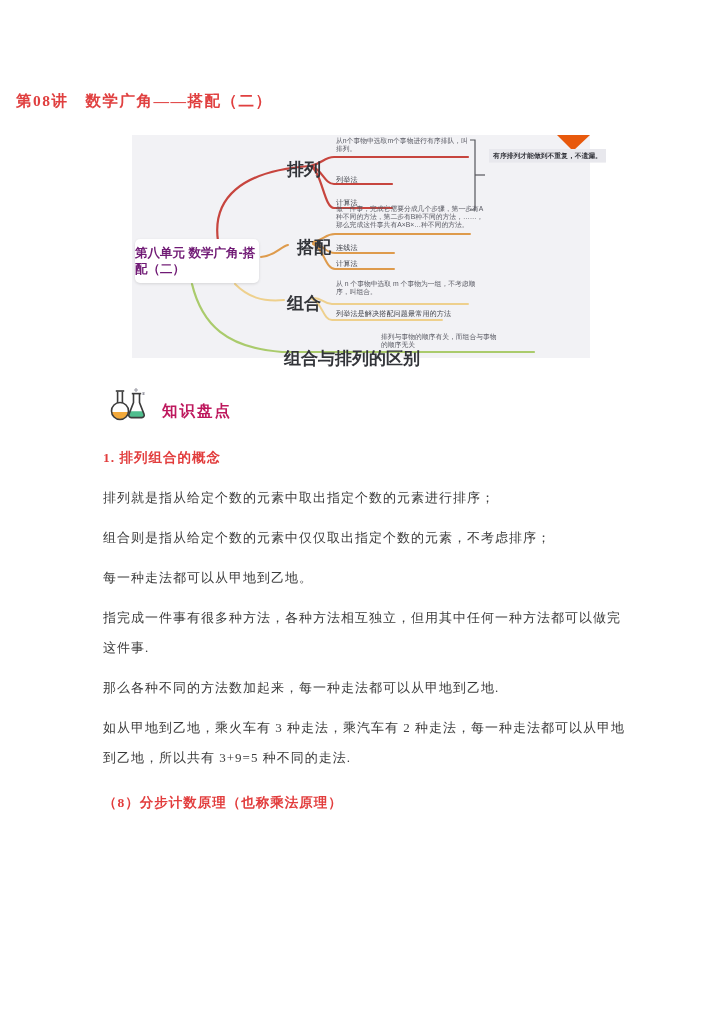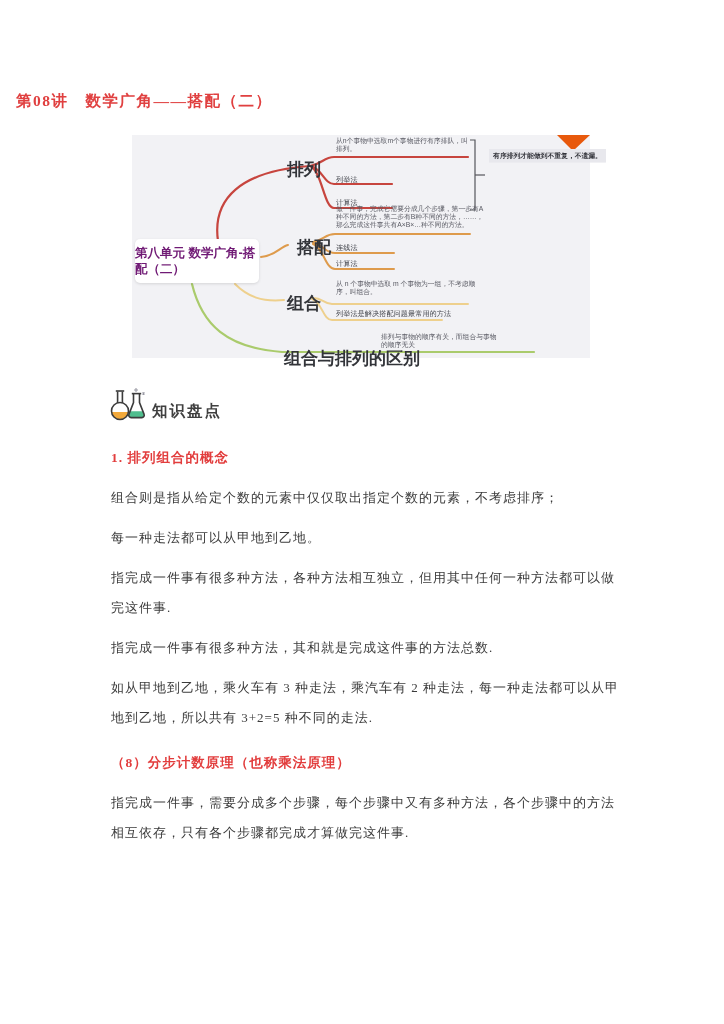--- a/index.html
+++ b/index.html
@@ -42,30 +42,30 @@
     padding:3px 6px;white-space:nowrap;
     transform-origin:0 0;transform:scale(0.68);
   }
   
   .kp{
     position:absolute;left:107px;top:383px;height:42px;
     display:flex;align-items:flex-end;
   }
   .kp-text{
     font-family:"Liberation Serif","DejaVu Serif",serif;
-    font-size:15.5px;font-weight:bold;color:#404040;letter-spacing:2px;
-    margin-left:5px;padding-bottom:3px;
+    font-size:15.5px;font-weight:bold;color:#be185d;letter-spacing:2px;
+    margin-left:15px;padding-bottom:3px;
   }
   
   .content{
     position:absolute;left:103px;top:443px;width:522px;
     font-family:"Liberation Serif","DejaVu Serif",serif;
     color:#3b3b3b;font-size:13px;
   }
-  .content p{margin:0 0 10px 8px;line-height:30px;letter-spacing:1px;}
+  .content p{margin:0 0 10px 0;line-height:30px;letter-spacing:1px;}
   .rh{color:#e23d3d;font-weight:bold;font-size:13.5px;letter-spacing:1.5px;}
   .sp-before{margin-bottom:15px !important;}
 </style>
 </head>
 <body>
 
 <div>
 
   <h1 class="doc-title">第08讲　数学广角——搭配（二）</h1>
 
@@ -140,22 +140,22 @@
 
       <path d="M23.4 26.2 L21.9 29.4 a2.4 2.4 0 0 0 2.2 3.2 h10.8 a2.4 2.4 0 0 0 2.2 -3.2 L35.6 26.2 Z" fill="#4fbe8e" stroke="none"></path>
       <path d="M26.5 9 L26.5 17.5 L21.9 29.4 a2.4 2.4 0 0 0 2.2 3.2 h10.8 a2.4 2.4 0 0 0 2.2 -3.2 L32.5 17.5 L32.5 9" fill="none" stroke="#3c3c3c" stroke-width="1.6"></path>
       <path d="M24.8 8.6 L34.2 8.6" stroke="#3c3c3c" stroke-width="1.6" fill="none"></path>
     </svg>
     <span class="kp-text">知识盘点</span>
   </div>
 
   <div class="content">
     <p class="rh">1. 排列组合的概念</p>
+    <p>排列就是指从给定个数的元素中取出指定个数的元素进行排序；</p>
     <p>组合则是指从给定个数的元素中仅仅取出指定个数的元素，不考虑排序；</p>
     <p>每一种走法都可以从甲地到乙地。</p>
     <p>指完成一件事有很多种方法，各种方法相互独立，但用其中任何一种方法都可以做完这件事.</p>
-    <p>指完成一件事有很多种方法，其和就是完成这件事的方法总数.</p>
-    <p class="sp-before">如从甲地到乙地，乘火车有 3 种走法，乘汽车有 2 种走法，每一种走法都可以从甲地到乙地，所以共有 3+2=5 种不同的走法.</p>
+    <p>那么各种不同的方法数加起来，每一种走法都可以从甲地到乙地.</p>
+    <p class="sp-before">如从甲地到乙地，乘火车有 3 种走法，乘汽车有 2 种走法，每一种走法都可以从甲地到乙地，所以共有 3+9=5 种不同的走法.</p>
     <p class="rh">（8）分步计数原理（也称乘法原理）</p>
-    <p>指完成一件事，需要分成多个步骤，每个步骤中又有多种方法，各个步骤中的方法相互依存，只有各个步骤都完成才算做完这件事.</p>
   </div>
 
 </div>
 
 </body></html>

